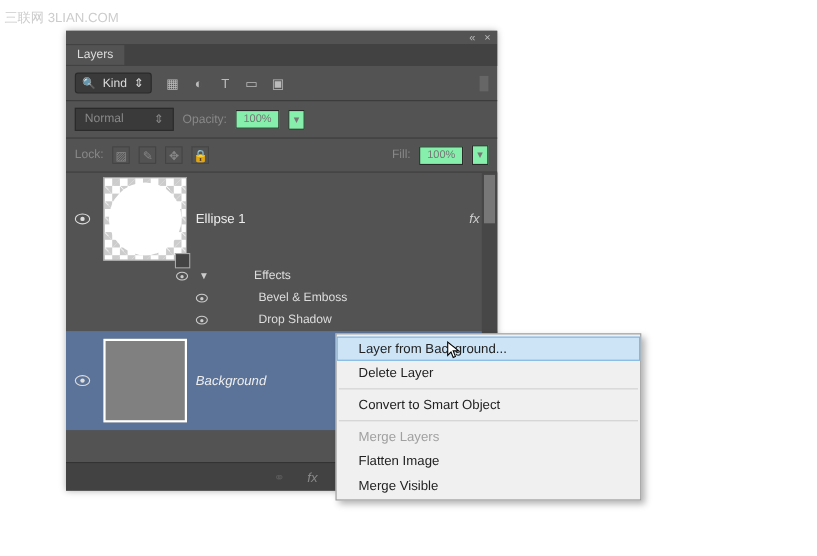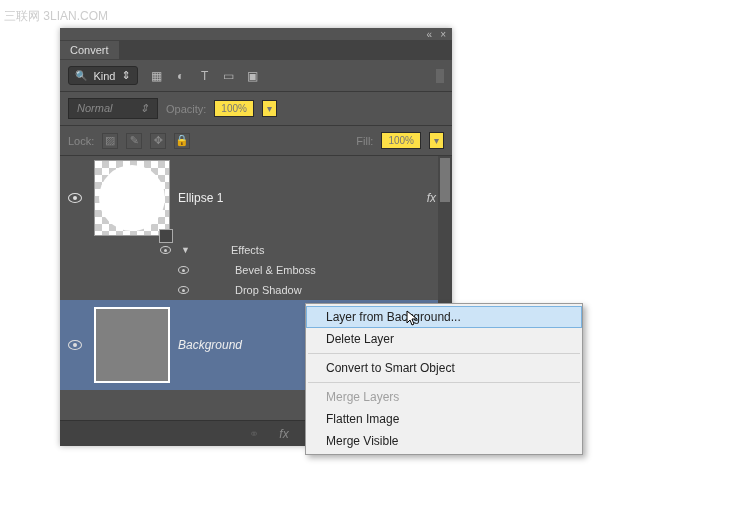--- a/index.html
+++ b/index.html
@@ -9,23 +9,23 @@
 .panel-top { height:12px; background:#535353; display:flex; justify-content:flex-end; align-items:center; padding-right:6px; gap:8px; }
 .panel-top span { color:#bbb; font-size:10px; }
 .tab-row { display:flex; align-items:center; height:20px; background:#424242; }
 .tab { background:#535353; padding:3px 10px; font-size:11px; color:#ddd; }
 .filter-row { display:flex; align-items:center; gap:6px; padding:6px 8px; border-bottom:1px solid #3a3a3a; }
 .kind-select { display:flex; align-items:center; background:#3a3a3a; border:1px solid #2a2a2a; border-radius:3px; padding:2px 6px; font-size:11px; color:#ddd; gap:6px; }
 .kind-select .mag { font-size:10px; }
 .filter-icons { display:flex; gap:10px; margin-left:6px; }
 .ficon { width:14px; height:14px; display:flex; align-items:center; justify-content:center; color:#bbb; font-size:12px; border:1px solid transparent; }
 .blend-row { display:flex; align-items:center; gap:8px; padding:6px 8px; border-bottom:1px solid #3a3a3a; }
-.blend-select { background:#3a3a3a; border:1px solid #2a2a2a; padding:3px 8px; font-size:11px; color:#888; min-width:90px; display:flex; justify-content:space-between;font-style:italic; }
+.blend-select { background:#3a3a3a; border:1px solid #2a2a2a; padding:3px 8px; font-size:11px; color:#888; min-width:90px; display:flex; justify-content:space-between; }
 .opacity-label { font-size:11px; color:#888; }
-.pct-box { background:#fde047; border:1px solid #2a2a2a; padding:2px 6px; font-size:10px; color:#777; display:flex; align-items:center; gap:4px; }
+.pct-box { background:#86efac; border:1px solid #2a2a2a; padding:2px 6px; font-size:10px; color:#777; display:flex; align-items:center; gap:4px; }
 .lock-row { display:flex; align-items:center; gap:8px; padding:6px 8px; border-bottom:1px solid #3a3a3a; }
 .lock-label { font-size:11px; color:#888; }
 .lock-icons { display:flex; gap:8px; }
 .licon { width:16px; height:16px; border:1px solid #444; display:flex; align-items:center; justify-content:center; color:#888; font-size:11px; }
 .layers-area { background:#535353; position:relative; }
 .layer-row { display:flex; align-items:center; min-height:40px; }
 .vis-col { width:30px; display:flex; justify-content:center; }
 .eye { width:14px; height:10px; border:1px solid #ddd; border-radius:60% 60% 60% 60%; position:relative; }
 .eye::after { content:""; position:absolute; width:4px; height:4px; background:#ddd; border-radius:50%; top:2px; left:4px; }
 .thumb-col { width:82px; padding:4px; }
@@ -67,21 +67,21 @@
 <body>
 
 <div class="watermark">三联网 3LIAN.COM</div>
 
 <div class="panel">
   <div class="panel-top">
     <span>«</span>
     <span>×</span>
   </div>
   <div class="tab-row">
-    <div class="tab">Convert</div>
+    <div class="tab">Layers</div>
   </div>
 
   <div class="filter-row">
     <div class="kind-select">
       <span class="mag">🔍</span>
       <span>Kind</span>
       <span>⇕</span>
     </div>
     <div class="filter-icons">
       <div class="ficon">▦</div>

